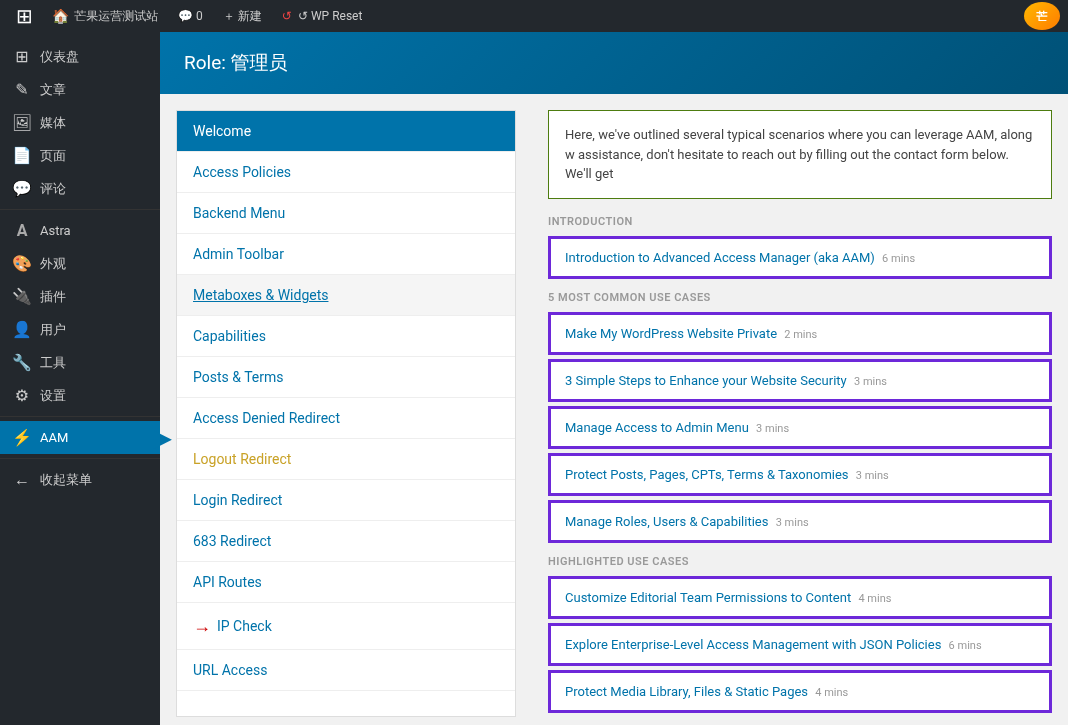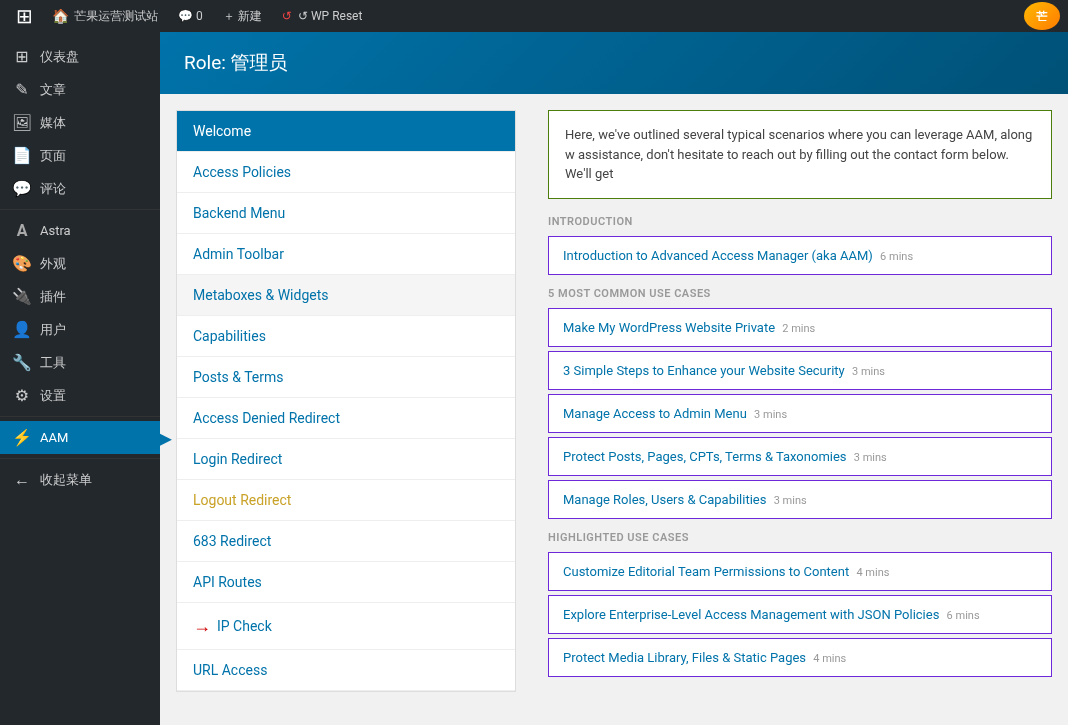--- a/index.html
+++ b/index.html
@@ -115,21 +115,21 @@
       font-weight: 600;
       color: #999;
       text-transform: uppercase;
       letter-spacing: 0.5px;
       margin-bottom: 8px;
       margin-top: 12px;
     }
 
     .link-item {
       background: #fff;
-      border: 1px solid #6d28d9;
+      border: 3px solid #6d28d9;
       padding: 11px 14px;
       margin-bottom: 4px;
       font-size: 13px;
       cursor: pointer;
       color: #0073aa;
     }
     .link-item .mins { color: #999; font-size: 11px; margin-left: 4px; }
   </style>
 </head>
 <body>
@@ -232,37 +232,37 @@
         </div>
         <div class="left-nav-item">
           <span>Access Policies</span>
         </div>
         <div class="left-nav-item">
           <span>Backend Menu</span>
         </div>
         <div class="left-nav-item">
           <span>Admin Toolbar</span>
         </div>
-        <div class="left-nav-item" style="background:#f5f5f5;">
+        <div class="left-nav-item" style="background:#f5f5f5;text-decoration:underline;">
           <span>Metaboxes &amp; Widgets</span>
         </div>
         <div class="left-nav-item">
           <span>Capabilities</span>
         </div>
         <div class="left-nav-item">
           <span>Posts &amp; Terms</span>
         </div>
         <div class="left-nav-item">
           <span>Access Denied Redirect</span>
-        </div>
-        <div class="left-nav-item">
-          <span>Login Redirect</span>
         </div>
         <div class="left-nav-item highlighted">
           <span>Logout Redirect</span>
+        </div>
+        <div class="left-nav-item">
+          <span>Login Redirect</span>
         </div>
         <div class="left-nav-item">
           <span>683 Redirect</span>
         </div>
         <div class="left-nav-item">
           <span>API Routes</span>
         </div>
         <div class="left-nav-item" style="display:flex;align-items:center;">
           <span style="color:#cc0000;font-size:18px;margin-right:6px;">→</span>
           <span>IP Check</span>

